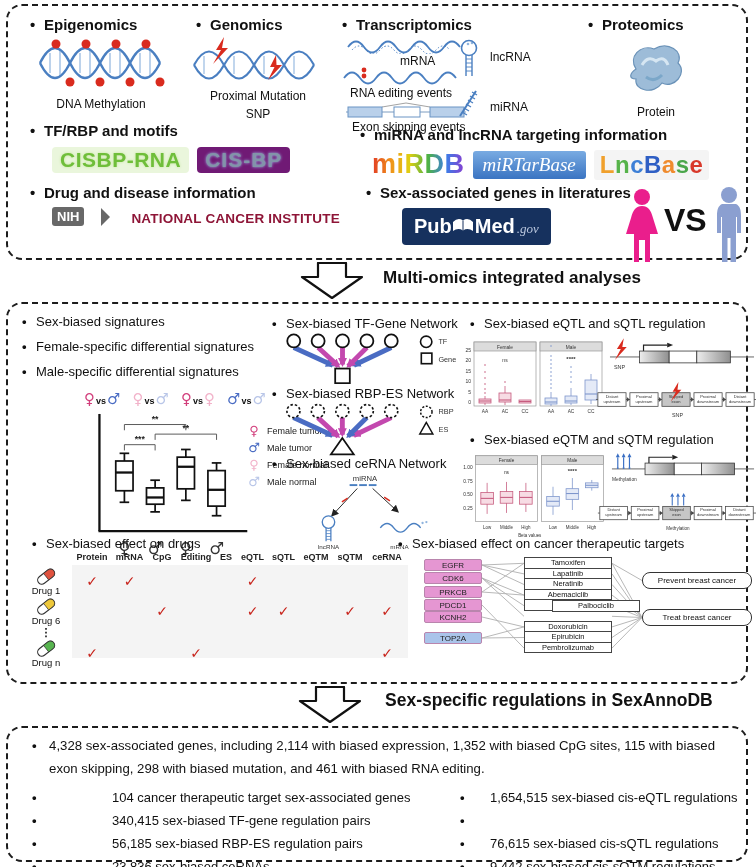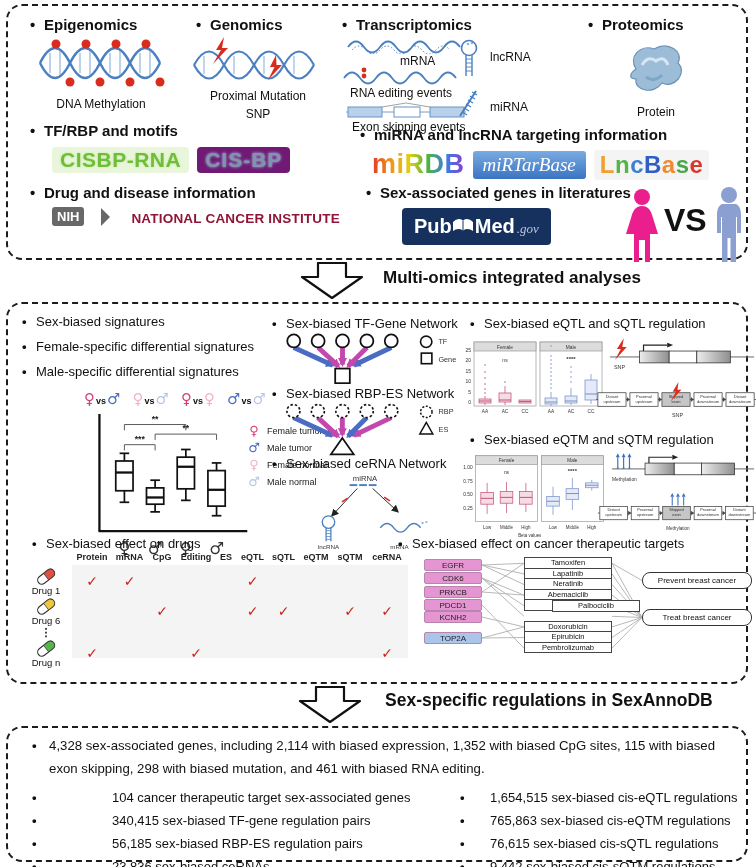--- a/index.html
+++ b/index.html
@@ -898,21 +898,20 @@
       </div>
     <div class="abs sum-right" style="left:452px;top:62px">
 
         <div class="sum-item">
           <span class="blt">•</span>
           <span class="sum-text">1,654,515 sex-biased cis-eQTL regulations</span>
         </div>
 
         <div class="sum-item">
           <span class="blt">•</span>
-          <span class="sum-text">765,863 sex-biased cis-eQTM regulations</span>
         </div>
 
         <div class="sum-item">
           <span class="blt">•</span>
           <span class="sum-text">76,615 sex-biased cis-sQTL regulations</span>
         </div>
 
         <div class="sum-item">
           <span class="blt">•</span>
           <span class="sum-text">9,442 sex-biased cis-sQTM regulations</span>

